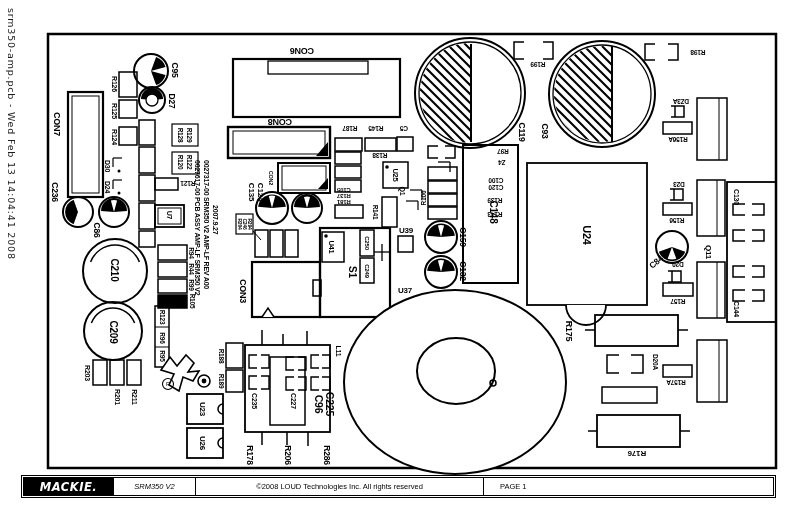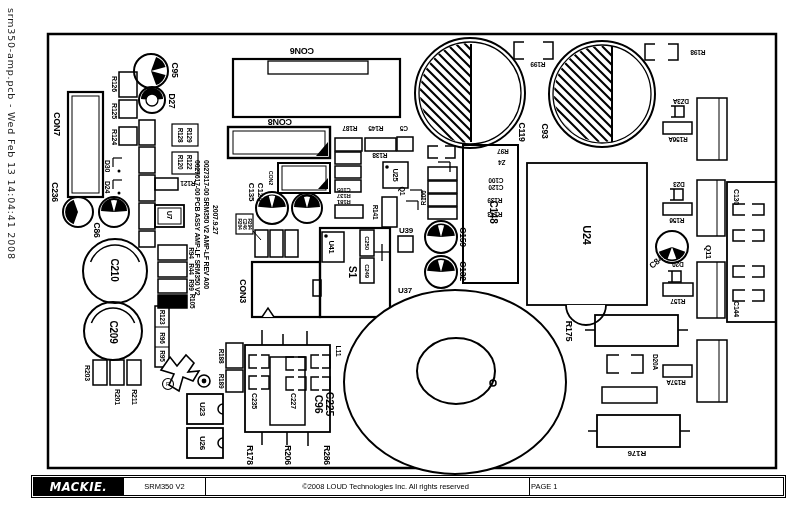--- a/index.html
+++ b/index.html
@@ -3,33 +3,33 @@
 <meta charset="utf-8">
 <style>
   html,body{margin:0;padding:0;background:#fff;}
   body{width:793px;height:513px;position:relative;overflow:hidden;
        font-family:"Liberation Sans",sans-serif;color:#000;}
   #stage{position:absolute;left:0;top:0;width:793px;height:513px;background:#fff;}
   .sidebar-text{position:absolute;left:17px;top:8px;transform:rotate(90deg);
        transform-origin:0 0;white-space:nowrap;font-size:9.5px;letter-spacing:0.8px;
        color:#1c1c1c;font-family:"DejaVu Sans",sans-serif;}
   #pcb-svg{position:absolute;left:0;top:0;}
-  .footer{position:absolute;left:33px;top:477px;width:749px;height:17px;
+  .footer{position:absolute;left:23px;top:477px;width:749px;height:17px;
        border:1px solid #000;outline:1px solid #000;outline-offset:1px;
        display:flex;align-items:stretch;font-size:7.5px;background:#fff;}
   .fcell{display:flex;align-items:center;justify-content:center;
        border-left:1px solid #000;overflow:hidden;white-space:nowrap;}
   .fcell.first{border-left:none;}
   .cell-brand{width:89px;background:#000;color:#fff;font-weight:bold;
        font-style:italic;font-size:11.5px;letter-spacing:0.5px;
        font-family:"DejaVu Sans",sans-serif;}
-  .cell-model{width:81px;}
-  .cell-copy{width:287px;padding-left:36px;}
+  .cell-model{width:81px;font-style:italic;}
+  .cell-copy{width:287px;}
   .cell-section{width:225px;}
-  .cell-page{flex:1;justify-content:flex-start;padding-left:1px;}
+  .cell-page{flex:1;justify-content:flex-start;padding-left:16px;}
 </style>
 </head>
 <body>
 
 <div id="stage">
   <div class="sidebar-text">srm350-amp.pcb - Wed Feb 13 14:04:41 2008</div>
 
   <svg id="pcb-svg" width="793" height="513" viewBox="0 0 793 513">
       <defs>
         <clipPath id="cl0">

